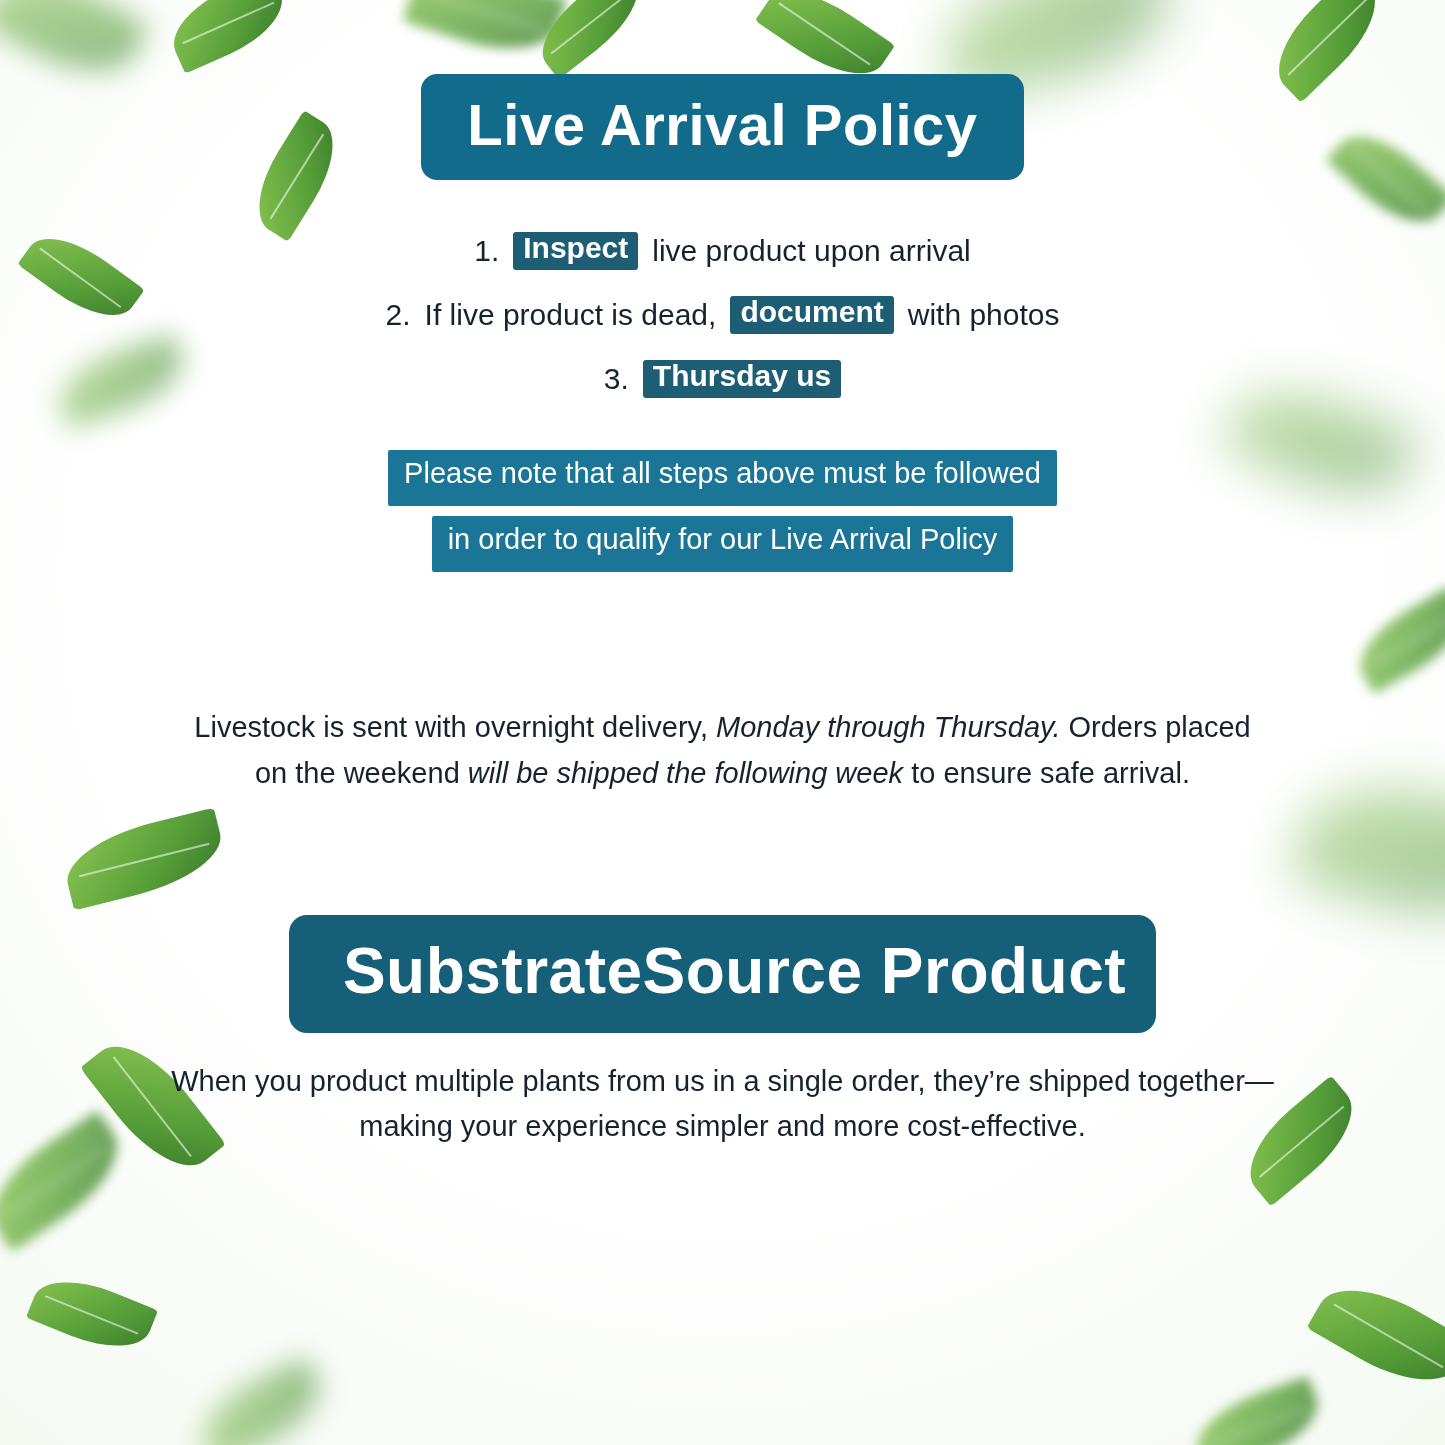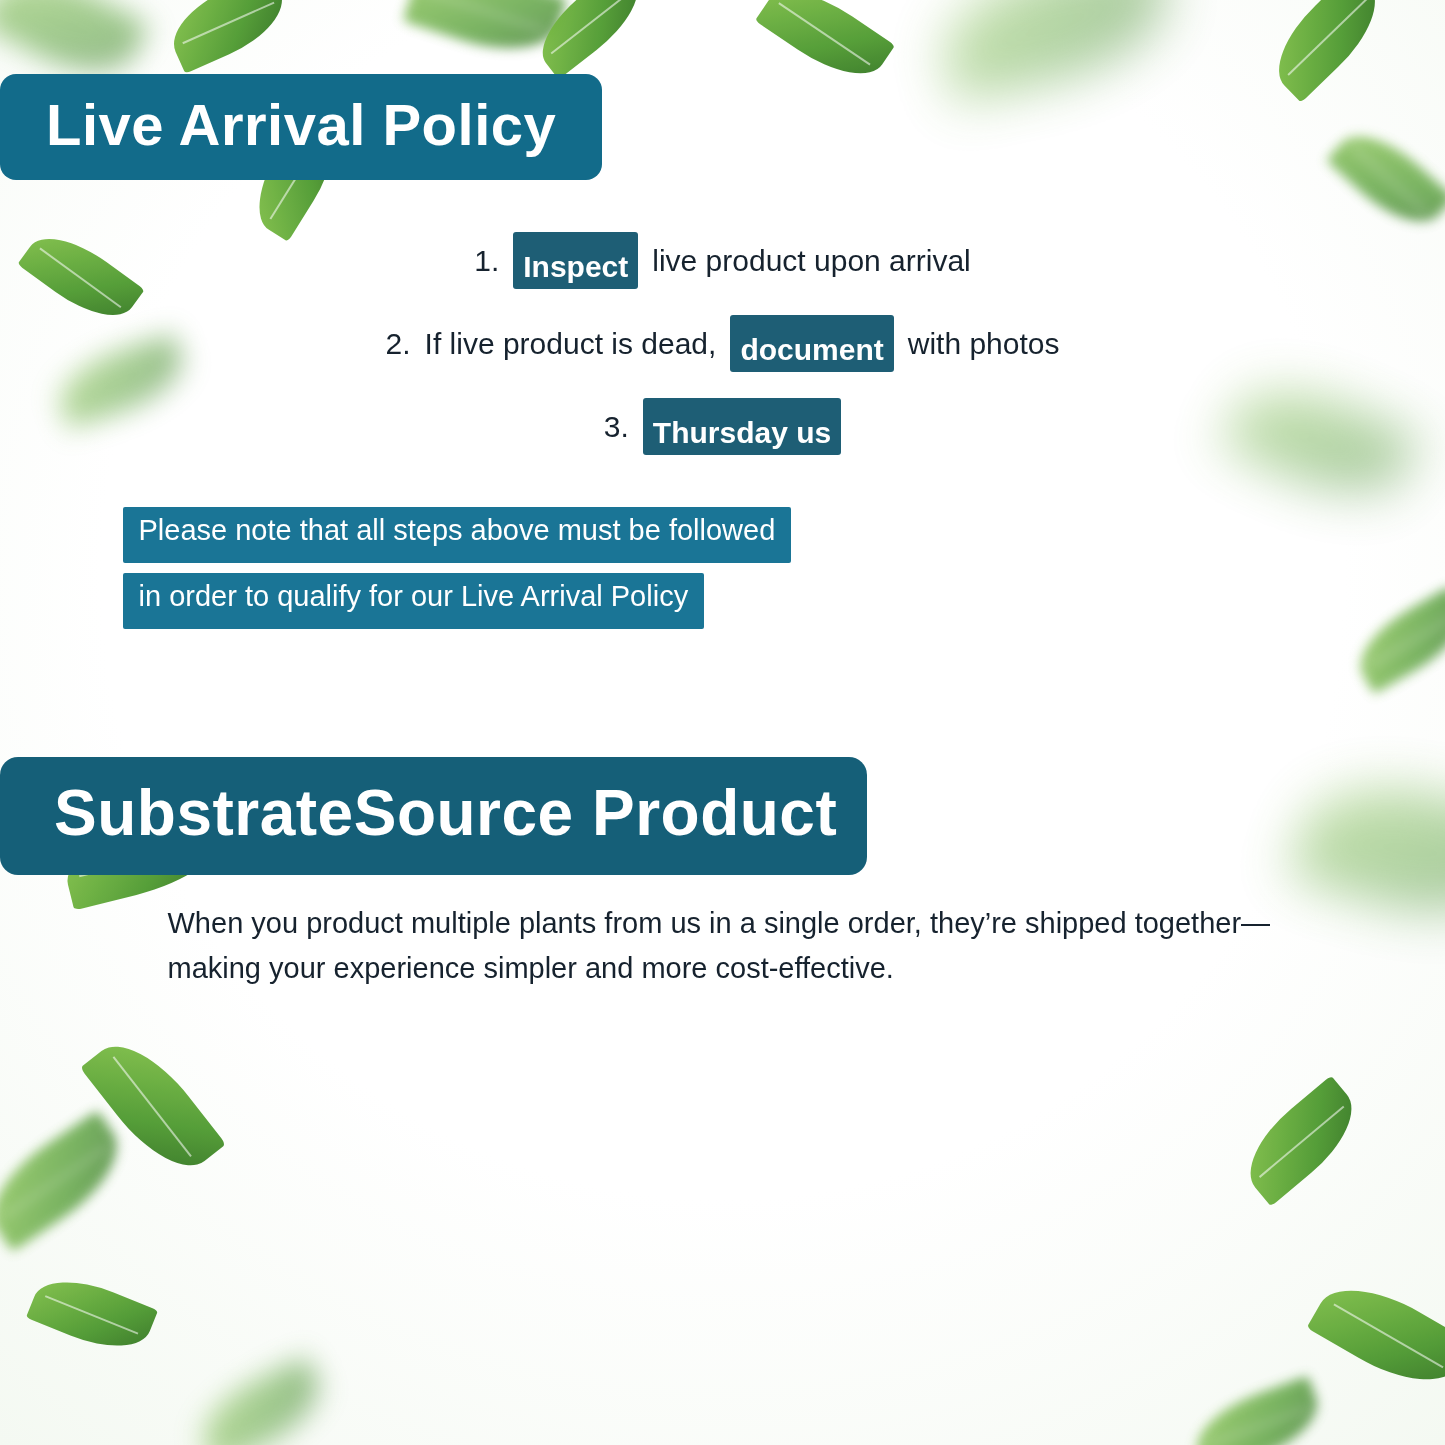--- a/index.html
+++ b/index.html
@@ -42,21 +42,21 @@
     background: rgba(255,255,255,0.55);
     transform-origin: left center;
   }
 
   
   .content {
     position: relative;
     z-index: 5;
     width: 100%;
     height: 100%;
-    text-align: left;
+    text-align: center;
     color: #14202b;
   }
 
   .banner {
     display: inline-block;
     background: #126b8a;
     color: #ffffff;
     font-weight: bold;
     letter-spacing: 0.5px;
     border-radius: 14px;
@@ -91,21 +91,21 @@
     display: flex;
     justify-content: center;
     align-items: center;
     gap: 0;
   }
   .step .num { margin-right: 14px; }
   .hl {
     background: #1e5e75;
     color: #ffffff;
     font-weight: bold;
-    padding: 20px 10px 7px 10px;
+    padding: 1px 10px 7px 10px;
     border-radius: 3px;
     display: inline-block;
     line-height: 1;
   }
   .step .after { margin-left: 14px; }
   .step .before { margin-right: 14px; }
 
   .note {
     margin: 52px auto 0 auto;
     width: 1200px;
@@ -250,20 +250,25 @@
         <span class="hl">Thursday us</span>
       </div>
 
     </div>
 
     <div class="note">
       <div><span class="note-line">Please note that all steps above must be followed</span></div>
       <div><span class="note-line">in order to qualify for our Live Arrival Policy</span></div>
     </div>
 
+    <div class="shipping">
+      <span>Livestock is sent with overnight delivery, </span><em>Monday through Thursday.</em>
+      <span>Orders placed on the weekend </span><em>will be shipped the following week</em>
+      <span>to ensure safe arrival.</span>
+    </div>
 
     <div class="banner banner-product">SubstrateSource Product</div>
 
 
     <div class="closing">When you product multiple plants from us in a single order, they’re shipped together—making your experience simpler and more cost-effective.</div>
 
   </div>
 </div>
 
 </body></html>

